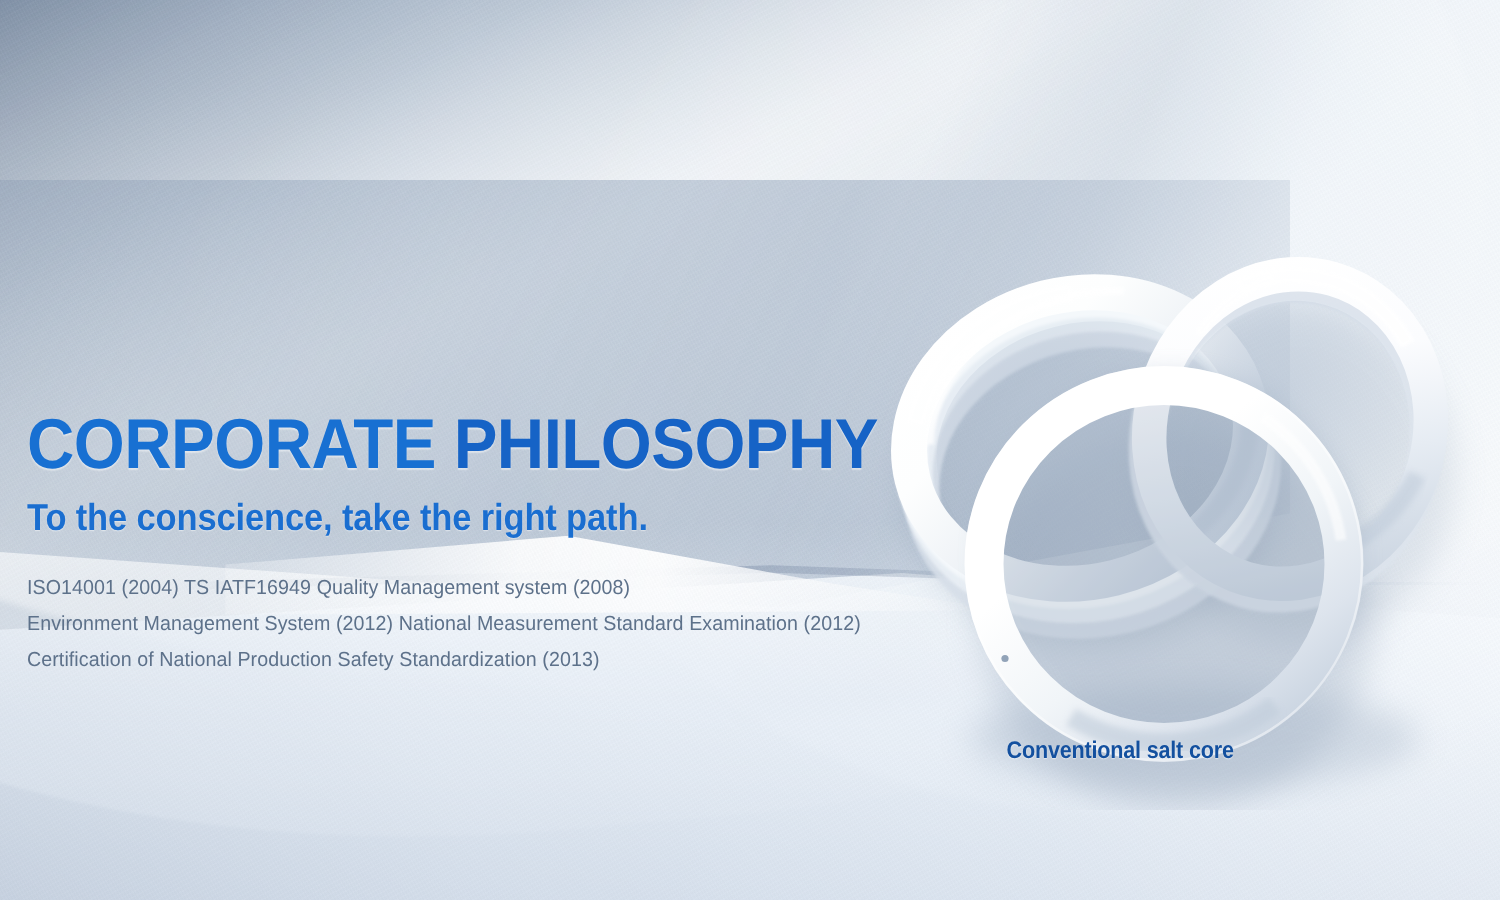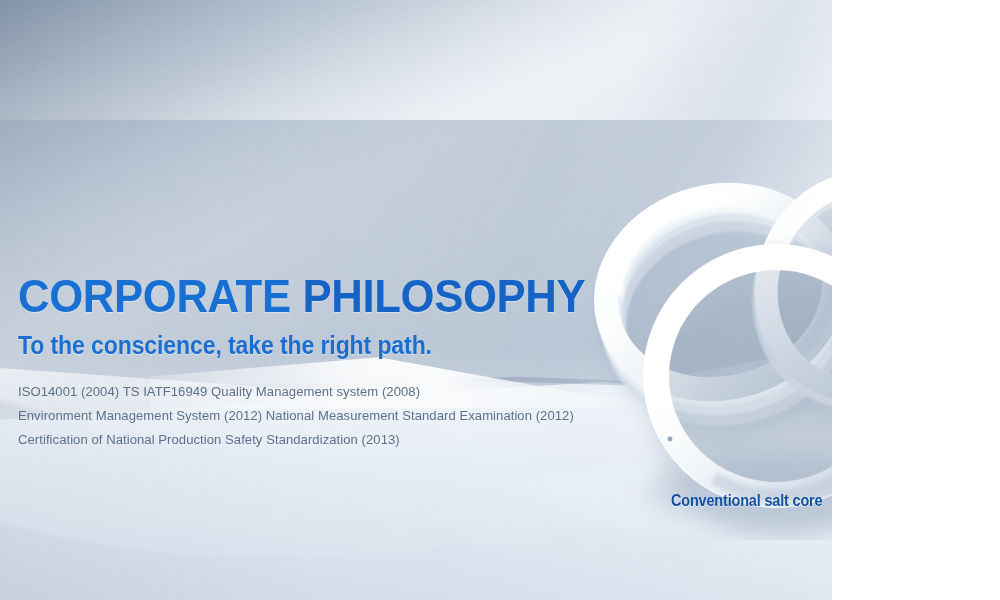--- a/index.html
+++ b/index.html
@@ -1,21 +1,21 @@
 <!DOCTYPE html>
 <html><head>
 <meta charset="utf-8">
 <title>Corporate Philosophy Banner</title>
 <style>
   html,body{margin:0;padding:0;background:#ffffff;}
   *{box-sizing:border-box;}
 
   #banner{
     position:relative;
-    width:832px;
+    width:1000px;
     height:600px;
     overflow:hidden;
     font-family:"Liberation Sans","DejaVu Sans",sans-serif;
     background:#bef264;
   }
 
   
   .bg-layer{position:absolute;top:0;left:0;width:1000px;height:600px;pointer-events:none;}
 
   

